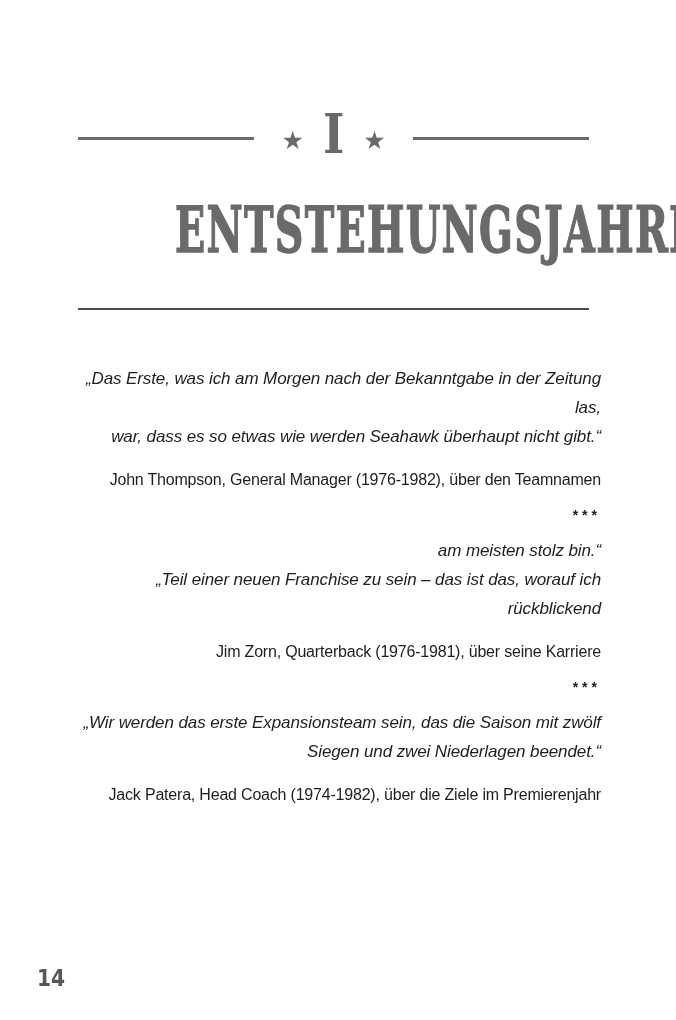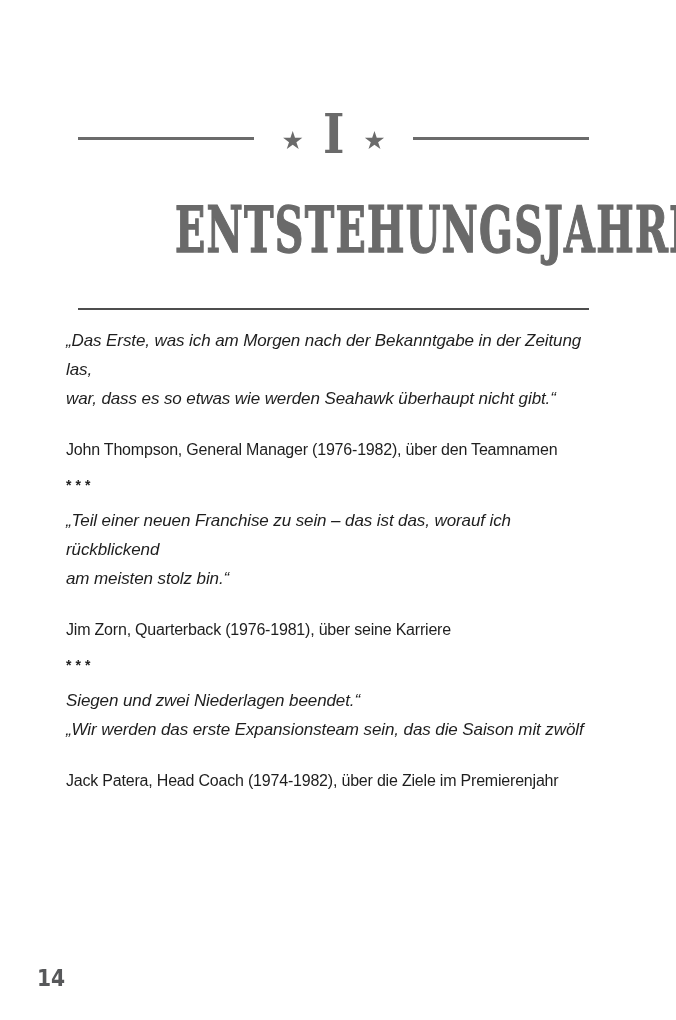--- a/index.html
+++ b/index.html
@@ -64,34 +64,34 @@
   
   .section-rule {
     position: absolute;
     top: 308px; left: 0; width: 100%;
     height: 2px;
     background: #4d4d4d;
   }
   
   .quotes {
     position: absolute;
-    top: 326px; left: -12px;
+    top: 364px; left: -12px;
     width: 535px;
-    text-align: left;
+    text-align: right;
     color: #1e1e1e;
   }
   .quote-text {
     font-style: italic;
     font-size: 17px;
     line-height: 29px;
     letter-spacing: -0.1px;
   }
   .quote-line { display: block; }
   .quote-attribution {
-    margin-top: 26px;
+    margin-top: 18px;
     font-size: 16px;
     line-height: 21px;
     letter-spacing: -0.2px;
   }
   .quote-separator {
     margin-top: 16px;
     margin-bottom: 12px;
     font-size: 14px;
     font-weight: 700;
     letter-spacing: 4px;
@@ -136,32 +136,32 @@
         <span class="quote-line">„Das Erste, was ich am Morgen nach der Bekanntgabe in der Zeitung las,</span>
         <span class="quote-line">war, dass es so etwas wie werden Seahawk überhaupt nicht gibt.“</span>
       </div>
       <div class="quote-attribution">John Thompson, General Manager (1976-1982), über den Teamnamen</div>
     </div>
 
     <div class="quote-separator">***</div>
 
     <div>
       <div class="quote-text">
+        <span class="quote-line">am meisten stolz bin.“</span>
         <span class="quote-line">„Teil einer neuen Franchise zu sein – das ist das, worauf ich rückblickend</span>
-        <span class="quote-line">am meisten stolz bin.“</span>
       </div>
       <div class="quote-attribution">Jim Zorn, Quarterback (1976-1981), über seine Karriere</div>
     </div>
 
     <div class="quote-separator">***</div>
 
     <div>
       <div class="quote-text">
+        <span class="quote-line">„Wir werden das erste Expansionsteam sein, das die Saison mit zwölf</span>
         <span class="quote-line">Siegen und zwei Niederlagen beendet.“</span>
-        <span class="quote-line">„Wir werden das erste Expansionsteam sein, das die Saison mit zwölf</span>
       </div>
       <div class="quote-attribution">Jack Patera, Head Coach (1974-1982), über die Ziele im Premierenjahr</div>
     </div>
 
   </div>
 </div>
 
 <div class="page-number">14</div>
 
 </body></html>

